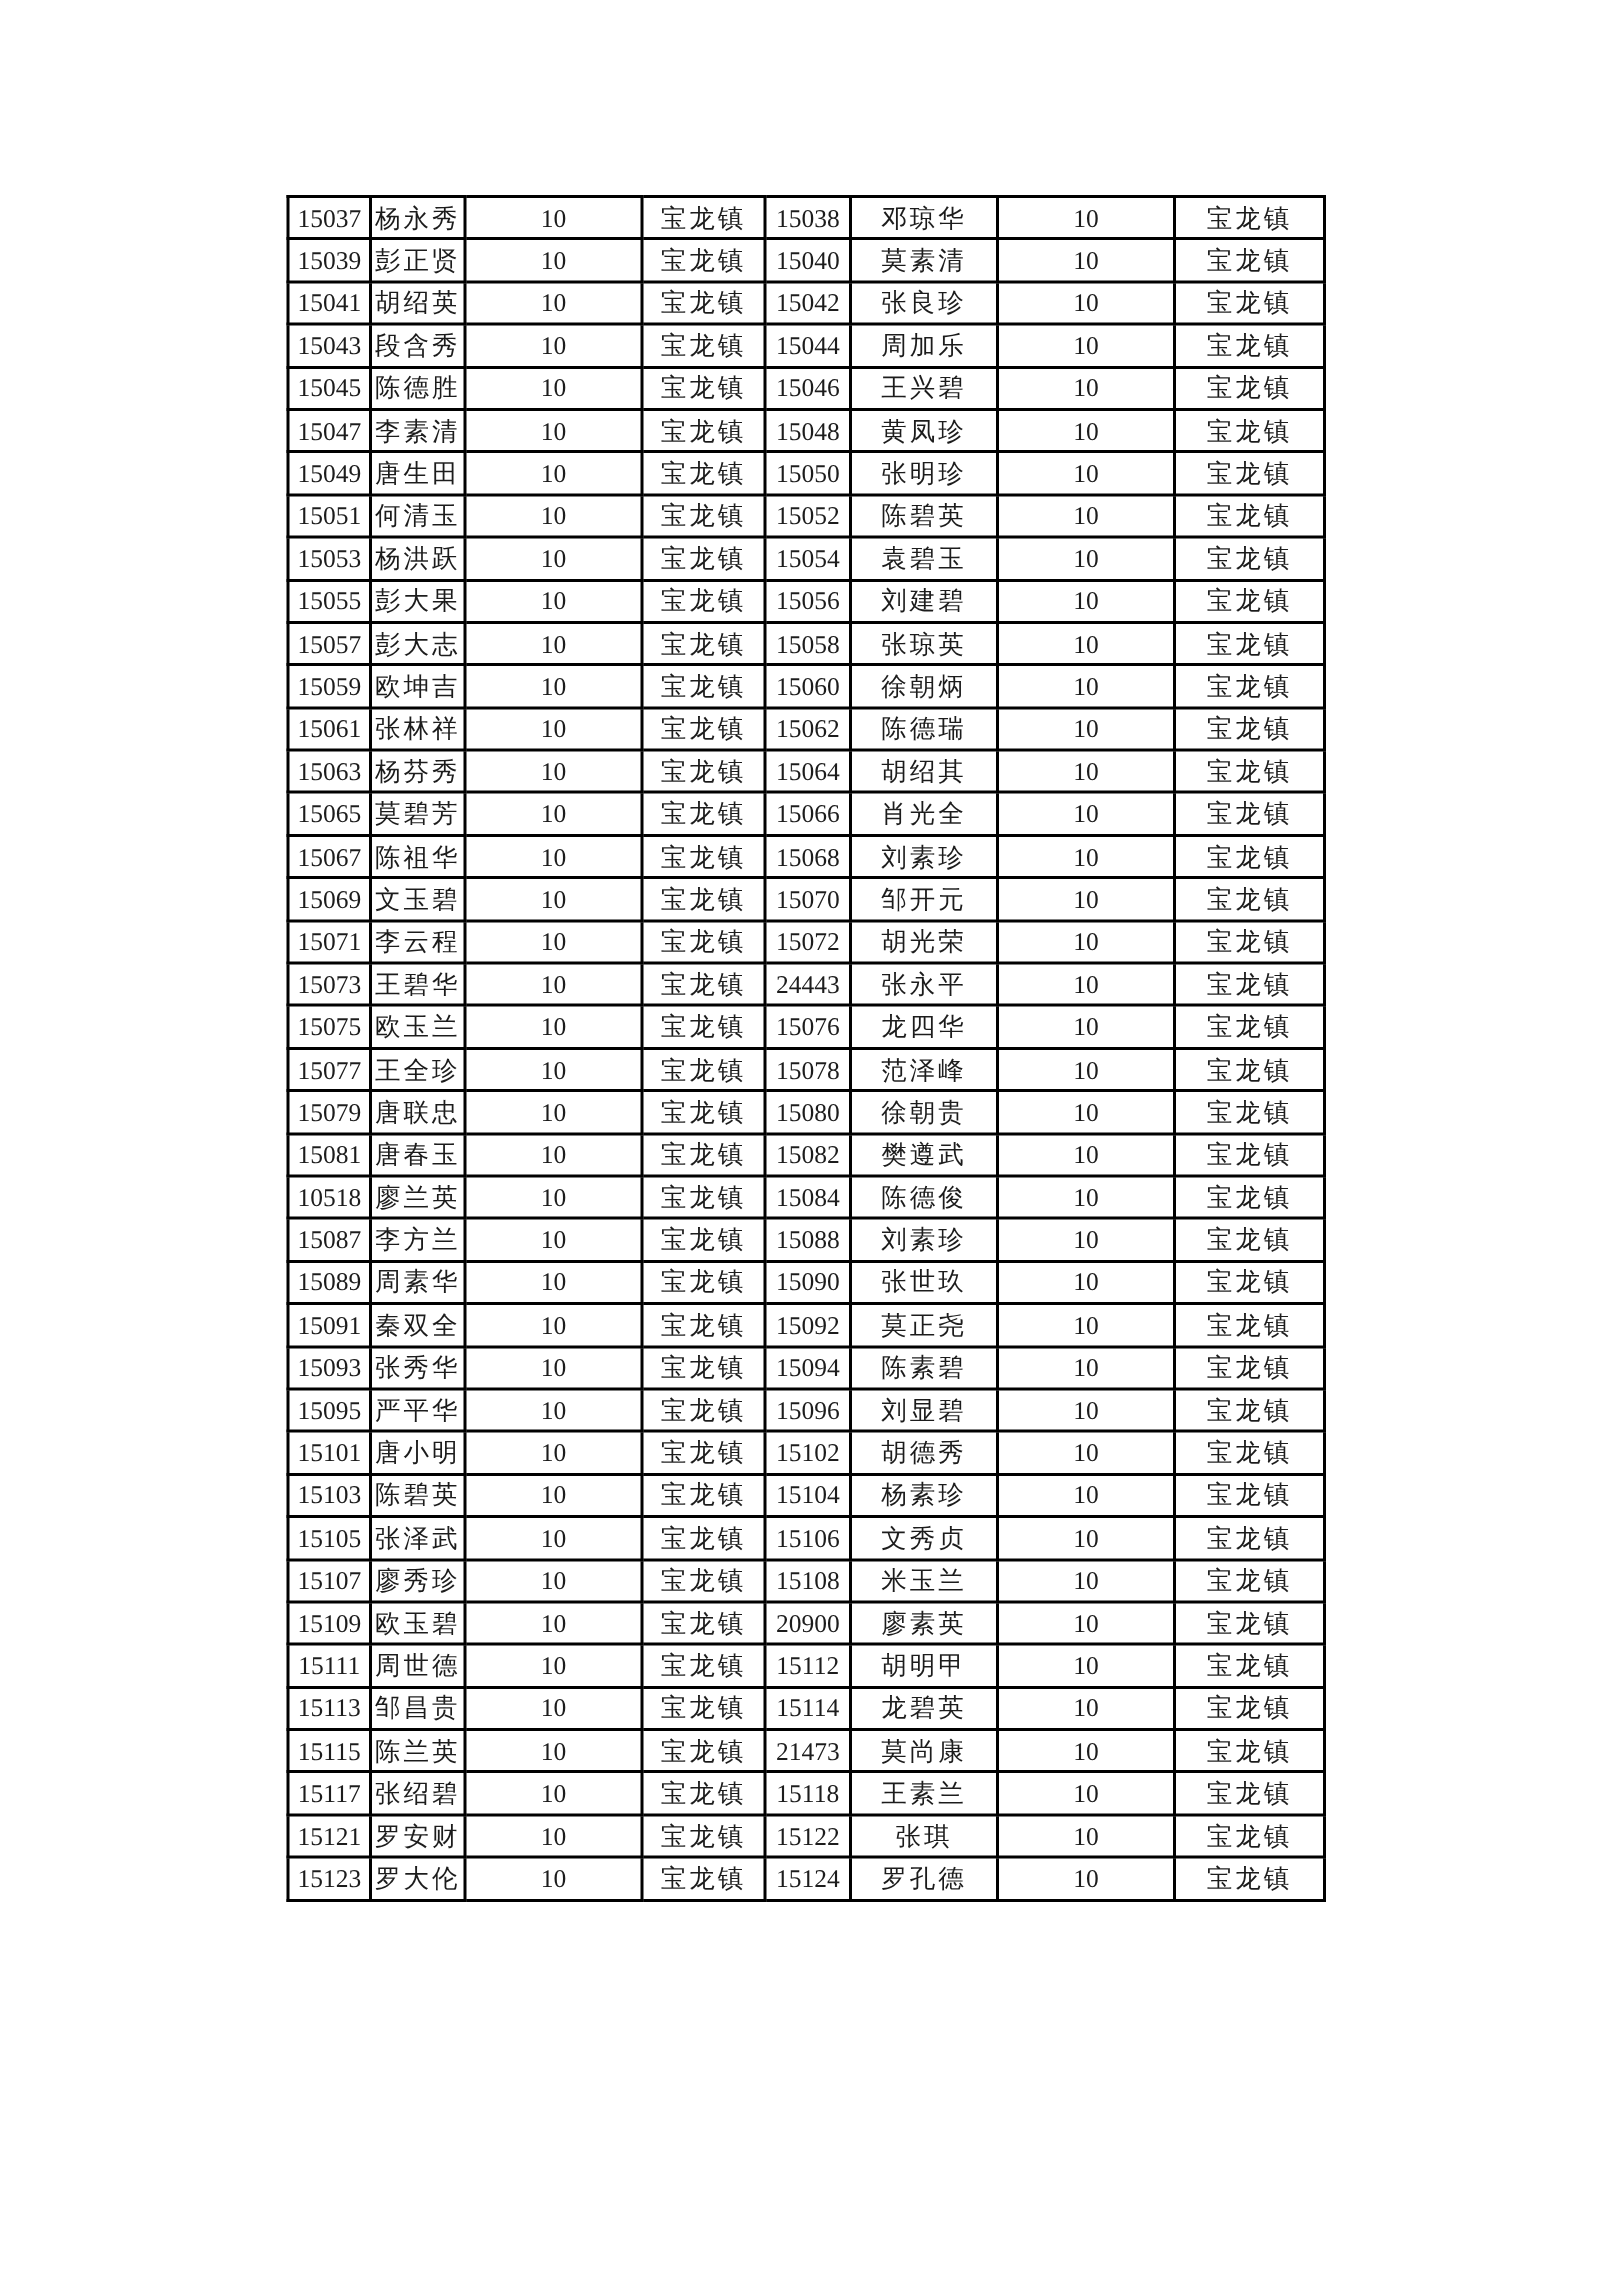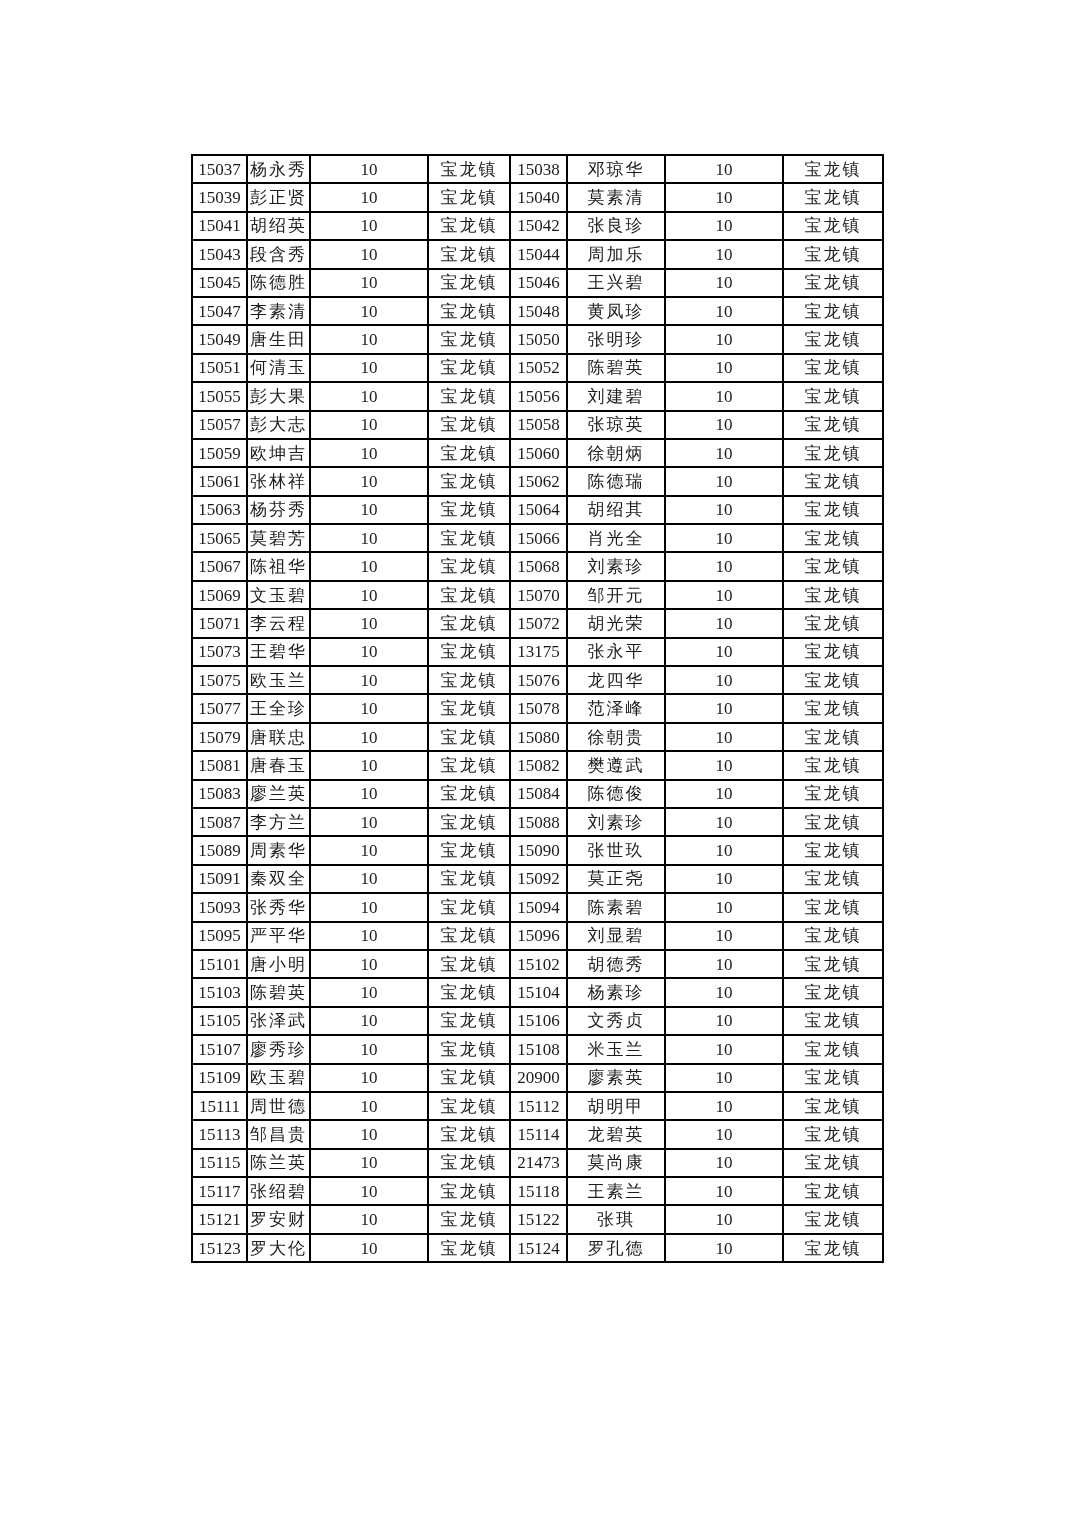--- a/index.html
+++ b/index.html
@@ -23,21 +23,20 @@
     height: 1519px;
     background: #ffffff;
   }
   table.roster {
     position: absolute;
     left: 191px;
     top: 130px;
     width: 691px;
     border-collapse: collapse;
     table-layout: fixed;
-    margin-top: 24px;
   }
   table.roster td {
     border: 2px solid #000000;
     height: 26.4px;
     padding: 0;
     text-align: center;
     vertical-align: middle;
     font-size: 17px;
     line-height: 1;
     white-space: nowrap;
@@ -146,20 +145,30 @@
           <td class="col-serial">15051</td>
           <td class="col-name">何清玉</td>
           <td class="col-amount">10</td>
           <td class="col-town">宝龙镇</td>
           <td class="col-serial">15052</td>
           <td class="col-name">陈碧英</td>
           <td class="col-amount">10</td>
           <td class="col-town">宝龙镇</td>
         </tr>
         <tr>
+          <td class="col-serial">15053</td>
+          <td class="col-name">杨洪跃</td>
+          <td class="col-amount">10</td>
+          <td class="col-town">宝龙镇</td>
+          <td class="col-serial">15054</td>
+          <td class="col-name">袁碧玉</td>
+          <td class="col-amount">10</td>
+          <td class="col-town">宝龙镇</td>
+        </tr>
+        <tr>
           <td class="col-serial">15055</td>
           <td class="col-name">彭大果</td>
           <td class="col-amount">10</td>
           <td class="col-town">宝龙镇</td>
           <td class="col-serial">15056</td>
           <td class="col-name">刘建碧</td>
           <td class="col-amount">10</td>
           <td class="col-town">宝龙镇</td>
         </tr>
         <tr>
@@ -240,21 +249,21 @@
           <td class="col-serial">15072</td>
           <td class="col-name">胡光荣</td>
           <td class="col-amount">10</td>
           <td class="col-town">宝龙镇</td>
         </tr>
         <tr>
           <td class="col-serial">15073</td>
           <td class="col-name">王碧华</td>
           <td class="col-amount">10</td>
           <td class="col-town">宝龙镇</td>
-          <td class="col-serial">13175</td>
+          <td class="col-serial">24443</td>
           <td class="col-name">张永平</td>
           <td class="col-amount">10</td>
           <td class="col-town">宝龙镇</td>
         </tr>
         <tr>
           <td class="col-serial">15075</td>
           <td class="col-name">欧玉兰</td>
           <td class="col-amount">10</td>
           <td class="col-town">宝龙镇</td>
           <td class="col-serial">15076</td>
@@ -286,21 +295,21 @@
           <td class="col-serial">15081</td>
           <td class="col-name">唐春玉</td>
           <td class="col-amount">10</td>
           <td class="col-town">宝龙镇</td>
           <td class="col-serial">15082</td>
           <td class="col-name">樊遵武</td>
           <td class="col-amount">10</td>
           <td class="col-town">宝龙镇</td>
         </tr>
         <tr>
-          <td class="col-serial">15083</td>
+          <td class="col-serial">10518</td>
           <td class="col-name">廖兰英</td>
           <td class="col-amount">10</td>
           <td class="col-town">宝龙镇</td>
           <td class="col-serial">15084</td>
           <td class="col-name">陈德俊</td>
           <td class="col-amount">10</td>
           <td class="col-town">宝龙镇</td>
         </tr>
         <tr>
           <td class="col-serial">15087</td>

